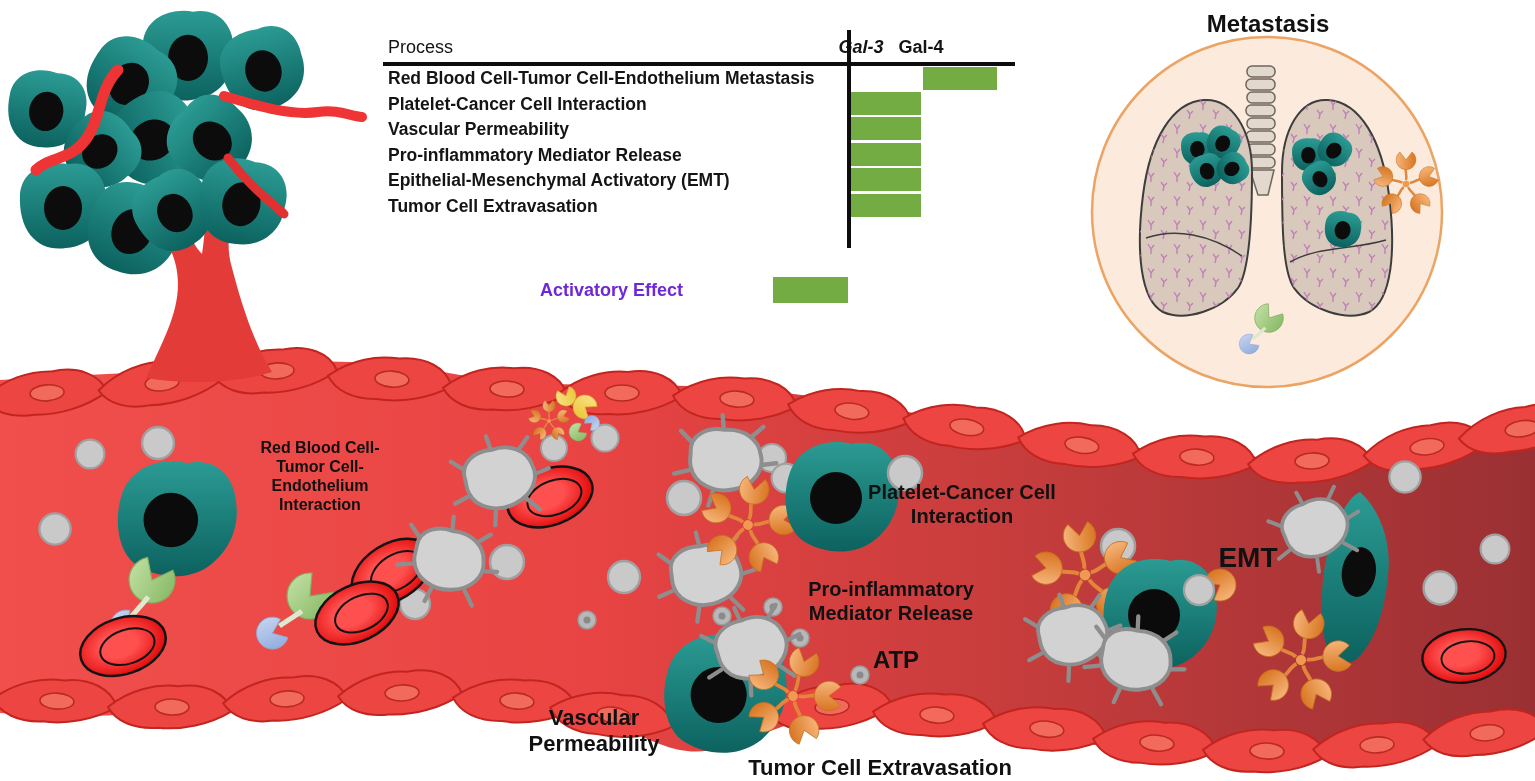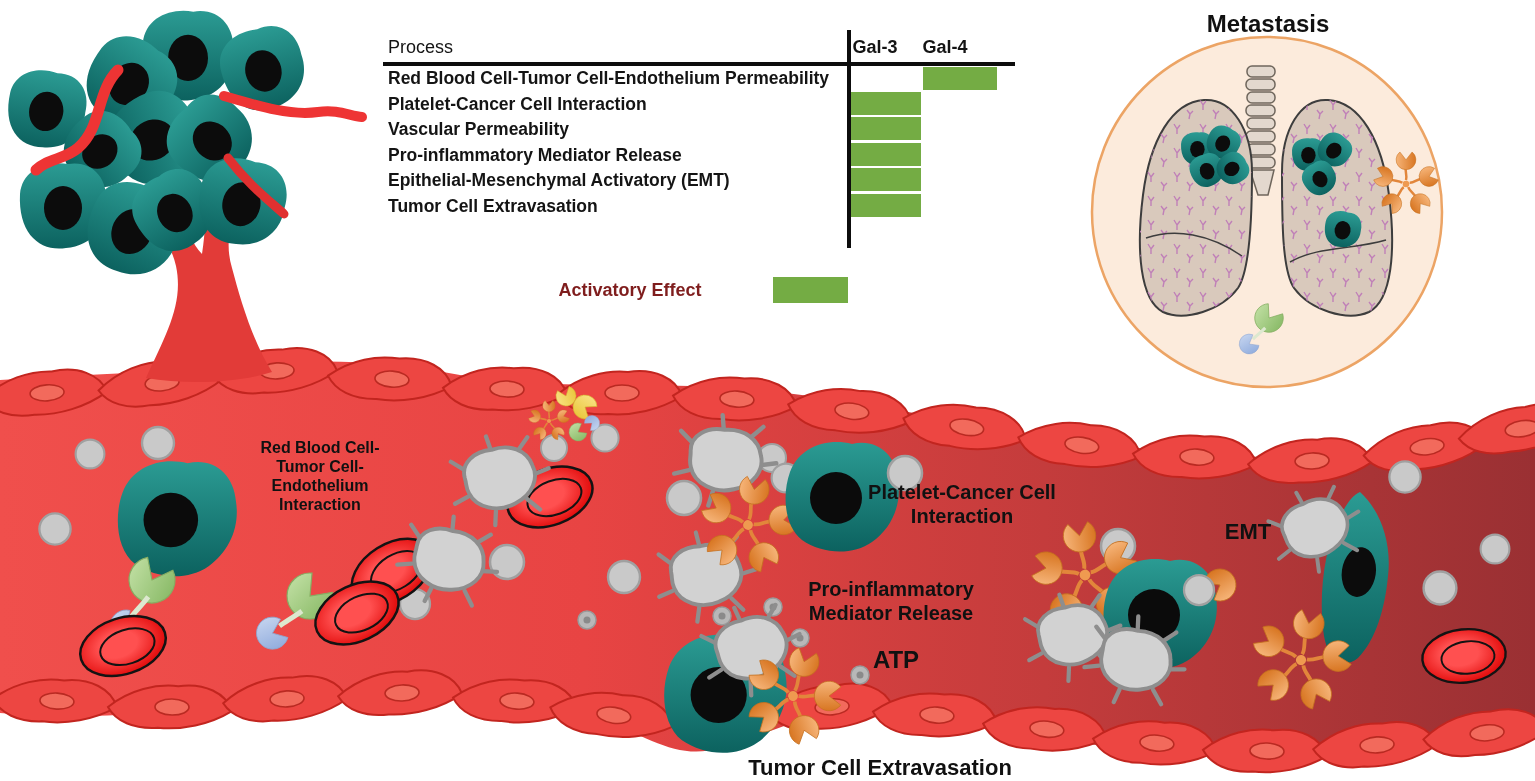--- a/index.html
+++ b/index.html
@@ -13,21 +13,21 @@
   .pt-header{position:absolute;left:5px;top:7px;font-weight:normal;font-size:18px;color:#141414;}
   .pt-col{position:absolute;top:7px;width:60px;font-weight:bold;font-size:18px;color:#141414;text-align:center;}
   .pt-underline{position:absolute;left:0;top:32px;width:632px;height:4px;background:#0d0d0d;}
   .pt-vline{position:absolute;left:464px;top:0;width:4px;height:218px;background:#0d0d0d;}
   .pt-row-label{position:absolute;left:5px;height:25px;font-weight:bold;font-size:17.5px;
                 color:#141414;line-height:25px;white-space:nowrap;}
   .bar{position:absolute;height:23px;background:#74ac44;}
   .bar.g3{left:468px;width:70px;}
   .bar.g4{left:540px;width:74px;}
   .legend-label{position:absolute;left:540px;top:277px;width:180px;font-weight:bold;
-                font-size:18px;color:#7f1d1d;text-align:center;line-height:26px;}
+                font-size:18px;color:#6d28d9;line-height:26px;}
   .legend-swatch{position:absolute;left:773px;top:277px;width:75px;height:26px;background:#74ac44;}
 </style>
 </head>
 <body>
 
 <div class="stage">
 
 <svg width="1535" height="781" viewBox="0 0 1535 781">
   <defs>
     <linearGradient id="vesselGrad" x1="0" y1="0" x2="1" y2="0">
@@ -318,26 +318,26 @@
 
   <g>
     <use href="#ccell" transform="translate(723,695) scale(1.08)"></use>
     <use href="#plt" transform="translate(752,650) rotate(-15) scale(0.78)"></use>
     <use href="#gal3" transform="translate(793,696) rotate(18) scale(0.82)"></use>
   </g>
 </svg>
 
 <div class="proc-table">
   <div class="pt-header">Process</div>
-  <div class="pt-col" style="left:462px;">Gal-3</div>
-  <div class="pt-col" style="left:532px;">Gal-4</div>
+  <div class="pt-col" style="left:448px;font-style:italic;">Gal-3</div>
+  <div class="pt-col" style="left:508px;">Gal-4</div>
   <div class="pt-underline"></div>
   <div class="pt-vline"></div>
 
-  <div class="pt-row-label" style="top:36px;">Red Blood Cell-Tumor Cell-Endothelium Permeability</div>
+  <div class="pt-row-label" style="top:36px;">Red Blood Cell-Tumor Cell-Endothelium Metastasis</div>
   <div class="pt-row-label" style="top:62px;">Platelet-Cancer Cell Interaction</div>
   <div class="pt-row-label" style="top:87px;">Vascular Permeability</div>
   <div class="pt-row-label" style="top:113px;">Pro-inflammatory Mediator Release</div>
   <div class="pt-row-label" style="top:138px;">Epithelial-Mesenchymal Activatory (EMT)</div>
   <div class="pt-row-label" style="top:164px;">Tumor Cell Extravasation</div>
 
   <div class="bar g4" style="top:37px;"></div>
   <div class="bar g3" style="top:62px;"></div>
 
   <div class="bar g3" style="top:87px;"></div>
@@ -356,16 +356,18 @@
 <div class="lbl" style="left:1268px;top:24px;font-size:24px;">Metastasis</div>
 <div class="lbl" style="left:320px;top:477px;font-size:16px;">Red Blood Cell-
 Tumor Cell-
 Endothelium
 Interaction</div>
 <div class="lbl" style="left:962px;top:505px;font-size:20px;">Platelet-Cancer Cell
 Interaction</div>
 <div class="lbl" style="left:891px;top:602px;font-size:20px;">Pro-inflammatory
 Mediator Release</div>
 <div class="lbl" style="left:896px;top:660px;font-size:24px;">ATP</div>
-<div class="lbl" style="left:1248px;top:532px;font-size:22px;">EMT</div>
+<div class="lbl" style="left:1248px;top:558px;font-size:28px;">EMT</div>
+<div class="lbl" style="left:594px;top:731px;font-size:22px;">Vascular
+Permeability</div>
 <div class="lbl" style="left:880px;top:768px;font-size:22px;">Tumor Cell Extravasation</div>
 
 </div>
 
 </body></html>

